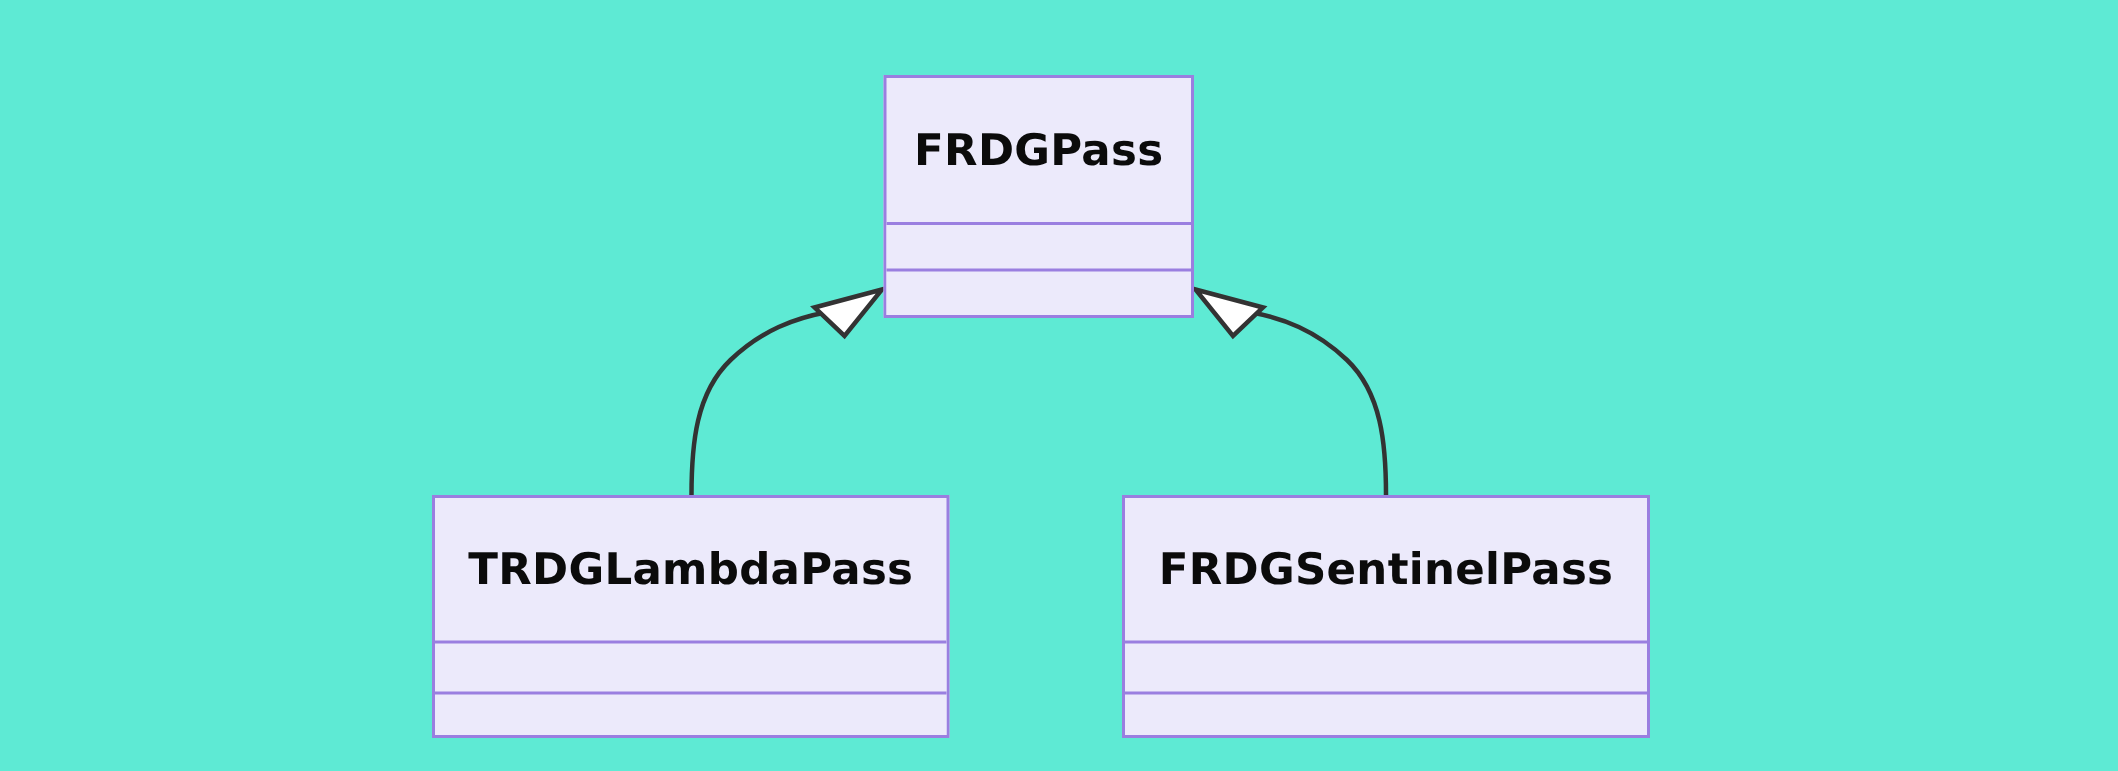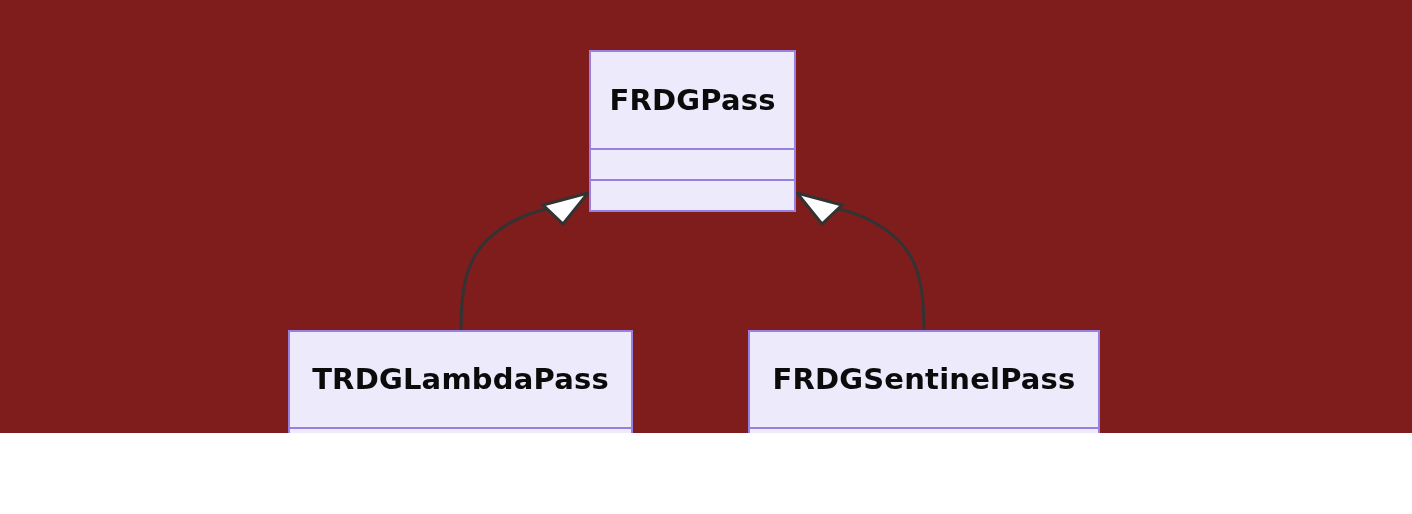--- a/index.html
+++ b/index.html
@@ -7,22 +7,22 @@
     margin: 0;
     padding: 0;
     background: #ffffff;
   }
   body {
     font-family: "DejaVu Sans", sans-serif;
   }
   #canvas {
     position: relative;
     width: 1412px;
-    height: 433px;
-    background: #7f1d1d;
+    height: 514px;
+    background: #5eead4;
     overflow: hidden;
   }
   #edges {
     position: absolute;
     left: 0;
     top: 0;
     width: 1412px;
     height: 514px;
     pointer-events: none;
   }

